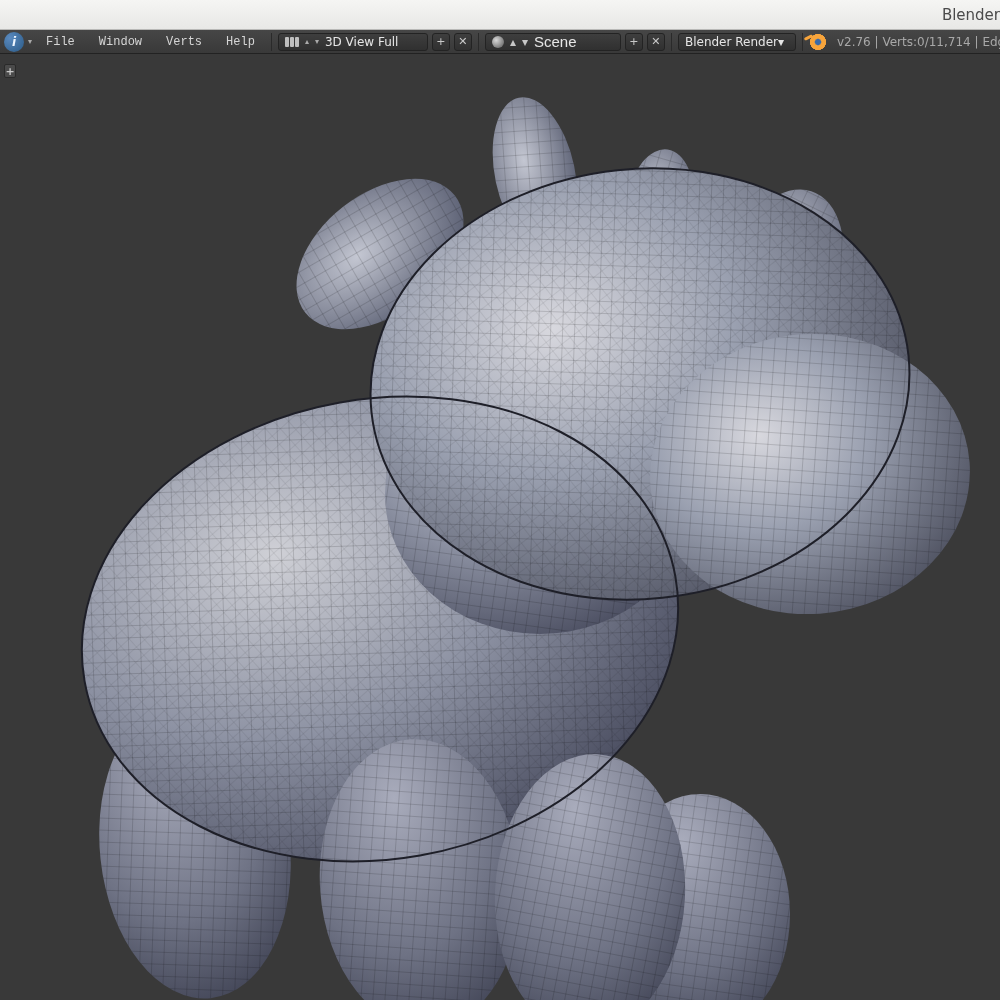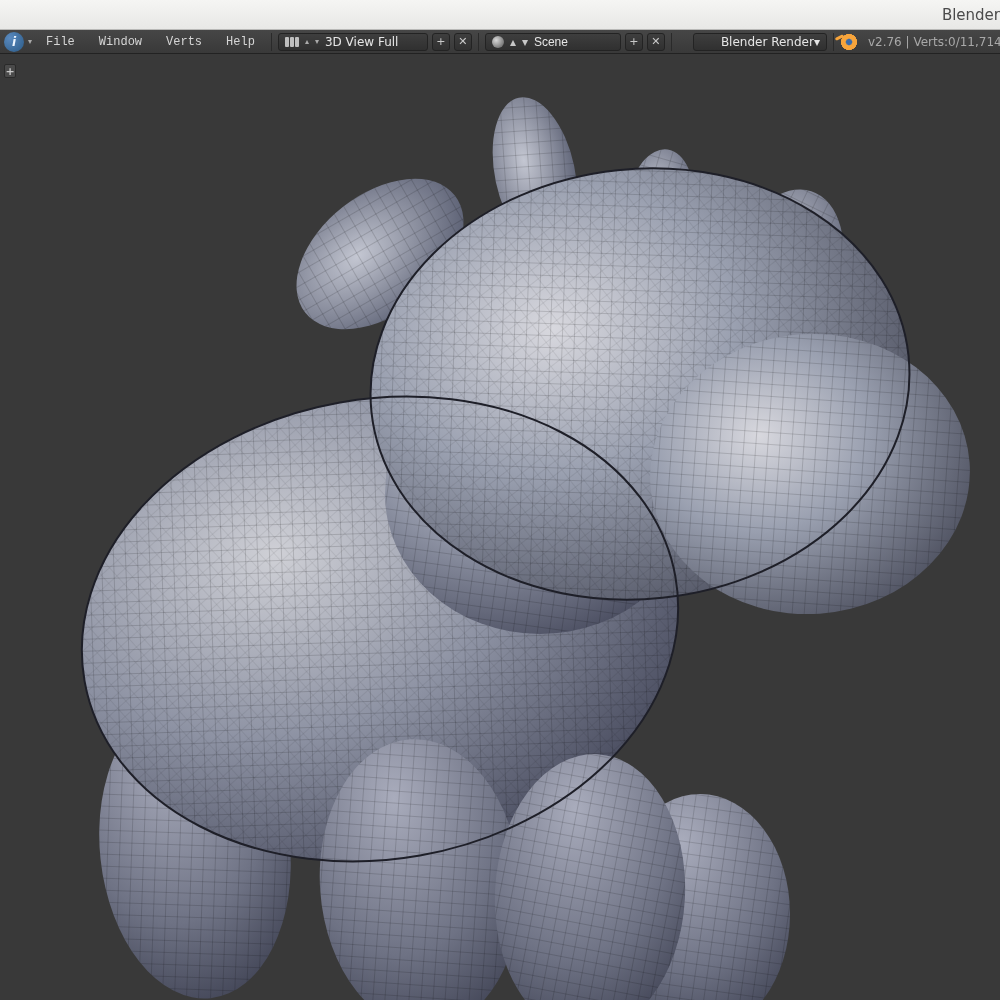--- a/index.html
+++ b/index.html
@@ -86,29 +86,29 @@
     gap:6px;
     flex:none;
   }
   .scene-input .sphere-icon{
     width:12px;height:12px;border-radius:50%;
     background:radial-gradient(circle at 35% 35%,#d8d8d8,#555);
     flex:none;
   }
   .scene-input input{
     background:transparent;border:none;color:#e6e6e6;
-    width:80px;font-size:12px;outline:none;
+    width:80px;font-size:15px;outline:none;
   }
 
   .render-engine{
-    height:18px;width:134px;
+    height:18px;width:118px;
     background:linear-gradient(#3e3e3e,#303030);
     border:1px solid #232323;border-radius:3px;
-    display:flex;align-items:center;justify-content:flex-end;
-    padding:0 6px;color:#e6e6e6;flex:none;margin-left:15px;
+    display:flex;align-items:center;justify-content:flex-start;
+    padding:0 6px;color:#e6e6e6;flex:none;
   }
 
   .blender-logo{
     width:18px;height:18px;border-radius:50%;
     background:radial-gradient(circle,#3a6aa8 20%,#f7a43b 30%,#f7a43b 62%,transparent 63%);
     position:relative;flex:none;
   }
   .blender-logo::after{
     content:"";position:absolute;left:-5px;top:3px;width:9px;height:3px;
     background:#f7a43b;border-radius:2px;transform:rotate(-25deg);

